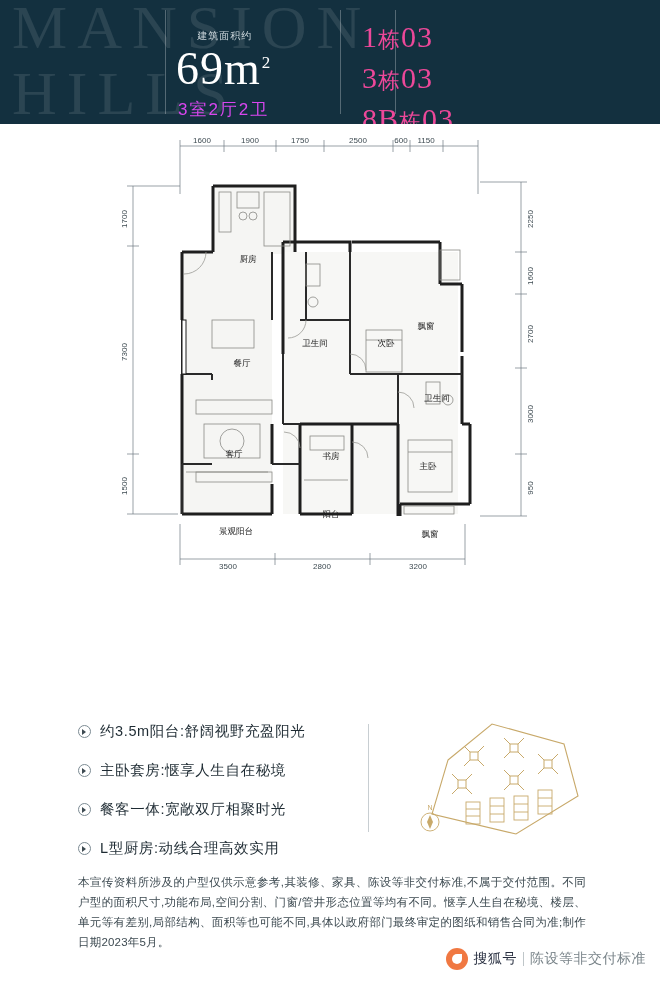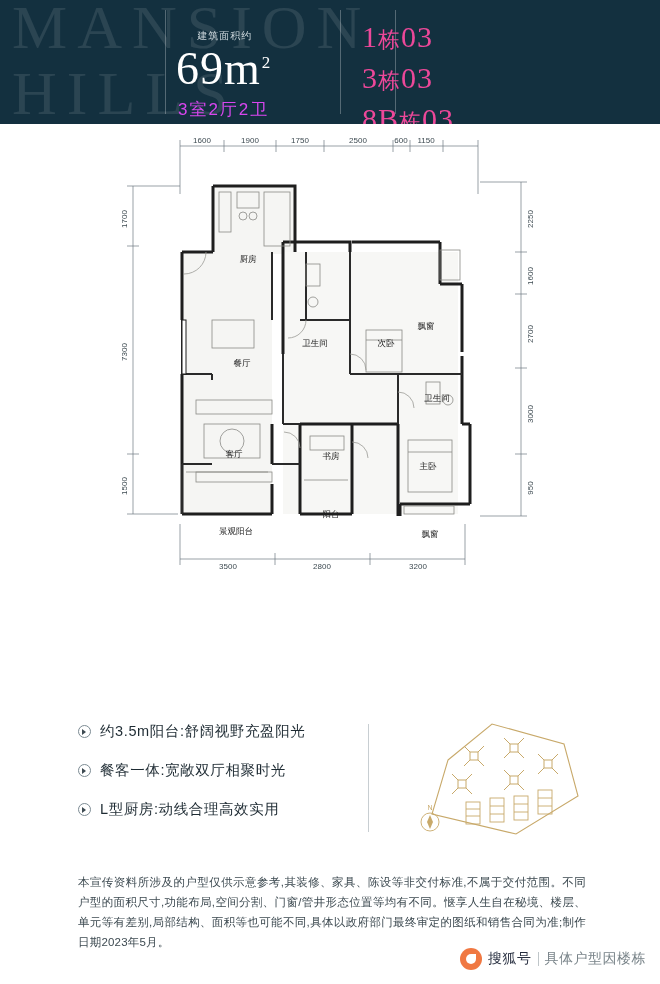--- a/index.html
+++ b/index.html
@@ -411,20 +411,24 @@
 </svg>
 </div>
 
 <div class="features">
   <div class="feature">
     <span class="bullet"></span>
     <span class="ftext">约3.5m阳台:舒阔视野充盈阳光</span>
   </div>
   <div class="feature">
     <span class="bullet"></span>
+    <span class="ftext">主卧套房:惬享人生自在秘境</span>
+  </div>
+  <div class="feature">
+    <span class="bullet"></span>
     <span class="ftext">餐客一体:宽敞双厅相聚时光</span>
   </div>
   <div class="feature">
     <span class="bullet"></span>
     <span class="ftext">L型厨房:动线合理高效实用</span>
   </div>
 </div>
 
 <div class="feat-divider"></div>
 
@@ -489,14 +493,14 @@
   </g>
 </svg>
 </div>
 
 <div class="disclaimer">本宣传资料所涉及的户型仅供示意参考,其装修、家具、陈设等非交付标准,不属于交付范围。不同户型的面积尺寸,功能布局,空间分割、门窗/管井形态位置等均有不同。惬享人生自在秘境、楼层、单元等有差别,局部结构、面积等也可能不同,具体以政府部门最终审定的图纸和销售合同为准;制作日期2023年5月。</div>
 
 <div class="footer-wm">
   <span class="fox"></span>
   <span class="label">搜狐号</span>
   <span class="sep"></span>
-  <span class="label2">具体户型因楼栋</span>
+  <span class="label2">陈设等非交付标准</span>
 </div>
 
 </body></html>

